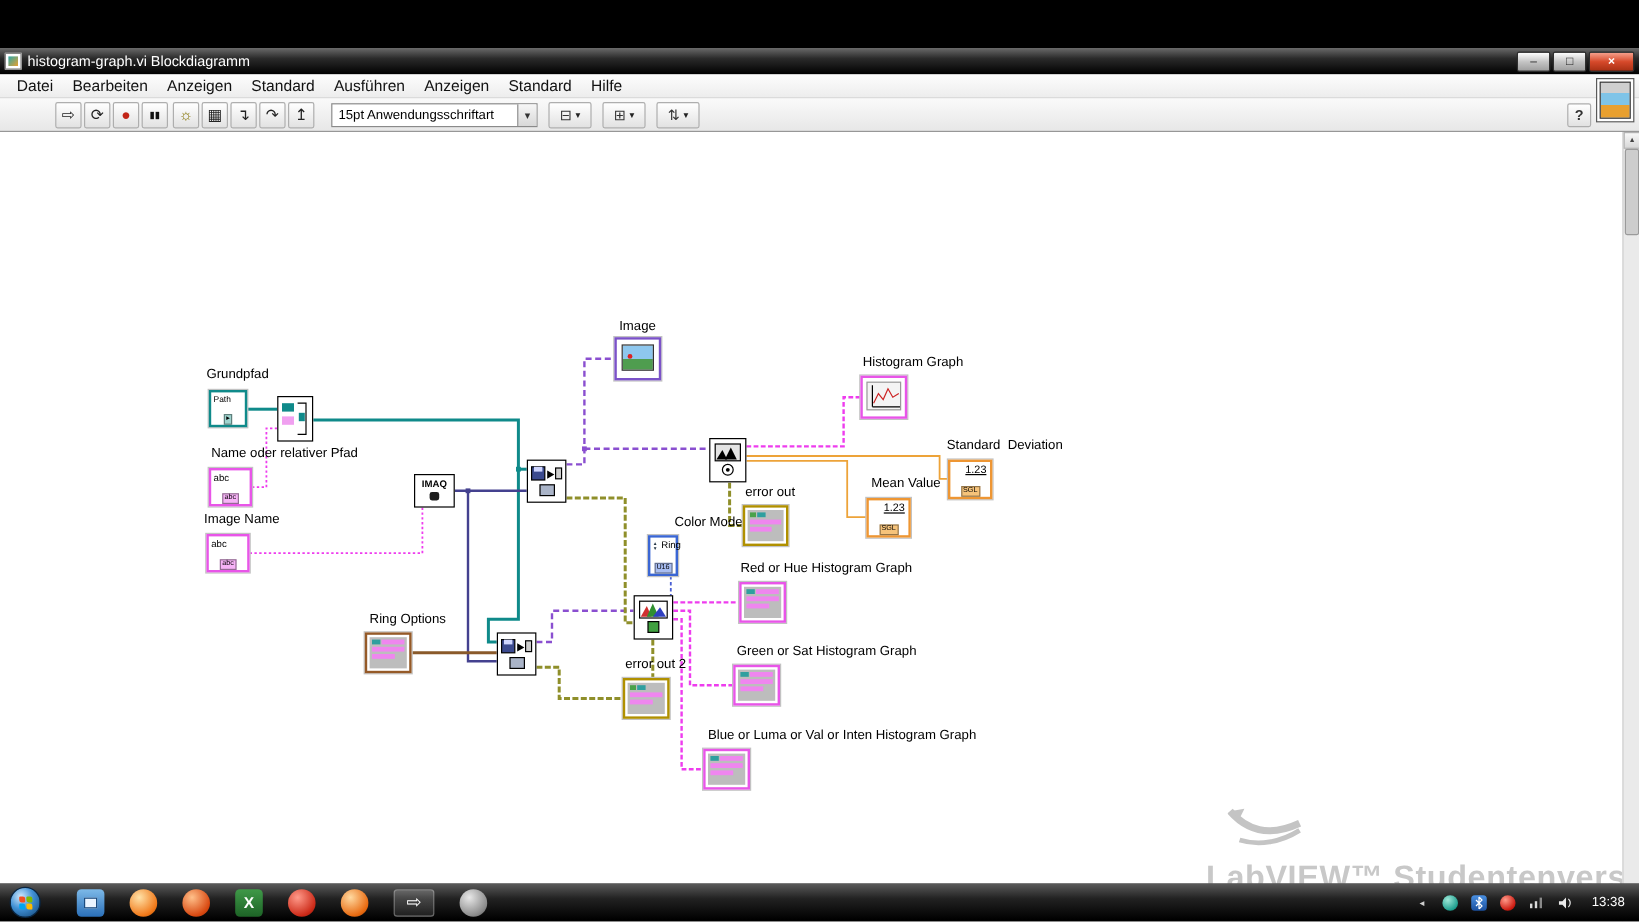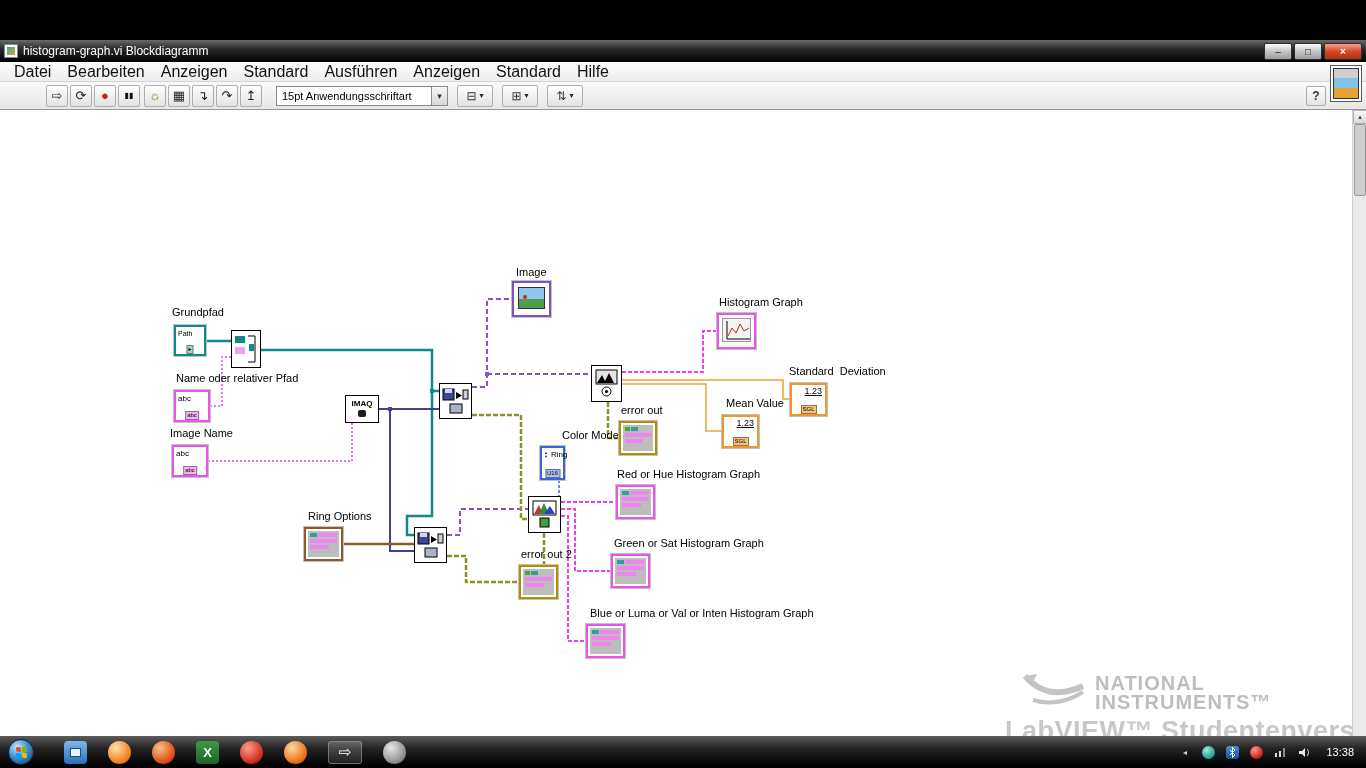--- a/index.html
+++ b/index.html
@@ -15,21 +15,21 @@
                      background:linear-gradient(135deg,#2aa7a7,#e8a030); display:block; }
   .title-text { color:#fff; font-size:12px; flex:1 1 auto; white-space:nowrap; }
   .win-buttons { display:flex; gap:2px; }
   .win-btn { width:28px; height:17px; border:1px solid #2f2f2f; border-radius:2px;
              background:linear-gradient(#fefefe,#c4c4c4 50%,#9e9e9e); font-size:10px; line-height:15px;
              text-align:center; color:#222; }
   .win-btn.close { width:38px; background:linear-gradient(#f5a08c,#d6492a 50%,#a83014); color:#fff; font-weight:bold; }
 
   .menubar { height:20px; display:flex; align-items:center; background:linear-gradient(#fdfdfd,#ededed);
              border-bottom:1px solid #d6d6d6; padding-left:6px; }
-  .menu-item { padding:2px 8px; font-size:16px; color:#111; }
+  .menu-item { padding:2px 8px; font-size:13px; color:#111; }
 
   .toolbar { height:28px; display:flex; align-items:center; background:linear-gradient(#fafafa,#e7e7e7);
              border-bottom:1px solid #979797; padding-left:46px; gap:2px; }
   .tb-btn { width:22px; height:22px; border:1px solid #aeaeae; border-radius:2px;
             background:linear-gradient(#ffffff,#e2e2e2); display:flex; align-items:center; justify-content:center;
             font-size:13px; color:#222; }
   .tb-btn.abort { color:#c22518; }
   .tb-btn.pause { font-size:8px; letter-spacing:0; color:#111; }
   .tb-btn.bulb { color:#8a7a10; }
   .font-combo { margin-left:12px; width:172px; height:20px; border:1px solid #8a8a8a; background:#fff;
@@ -248,24 +248,20 @@
         <rect x="485" y="262" width="4" height="4" fill="#8a4fd0"></rect>
       </svg>
 
     <div class="watermark">
       <div class="wm-top">
         <svg width="66" height="42" viewBox="0 0 66 42">
           <path d="M2 4 C16 20, 34 26, 60 14" stroke="#c4c4c4" stroke-width="6" fill="none"></path>
           <path d="M10 28 C26 33, 44 30, 60 20" stroke="#c4c4c4" stroke-width="4" fill="none"></path>
           <path d="M2 4 L14 2 L10 10 Z" fill="#c4c4c4"></path>
         </svg>
-        <div class="wm-name">
-          <div>NATIONAL</div>
-          <div>INSTRUMENTS™</div>
-        </div>
       </div>
       <div class="wm-line3">LabVIEW™ Studentenversion</div>
     </div>
 
     <div class="node-label" style="left:172px;top:196px">Grundpfad</div>
     <div class="node-label" style="left:176px;top:262px">Name oder relativer Pfad</div>
     <div class="node-label" style="left:170px;top:317px">Image Name</div>
     <div class="node-label" style="left:516px;top:156px">Image</div>
     <div class="node-label" style="left:719px;top:186px">Histogram Graph</div>
     <div class="node-label" style="left:789px;top:255px">Standard  Deviation</div>

